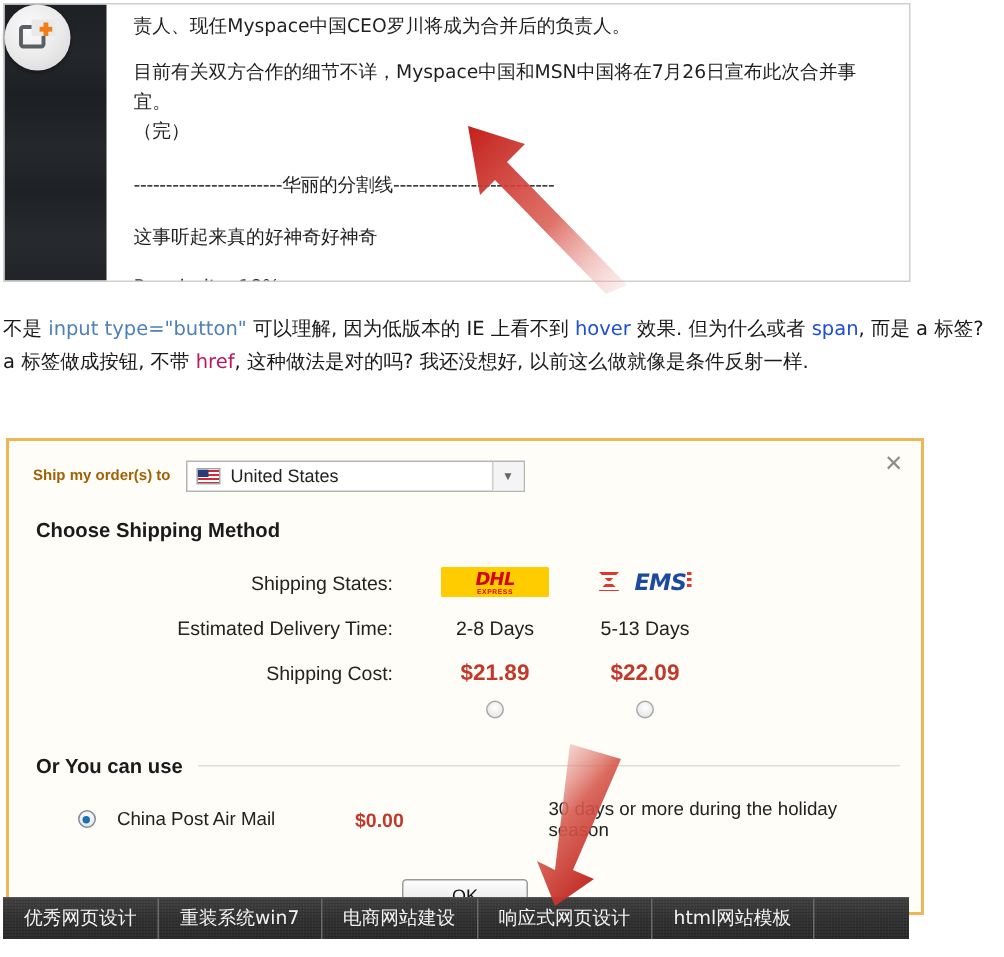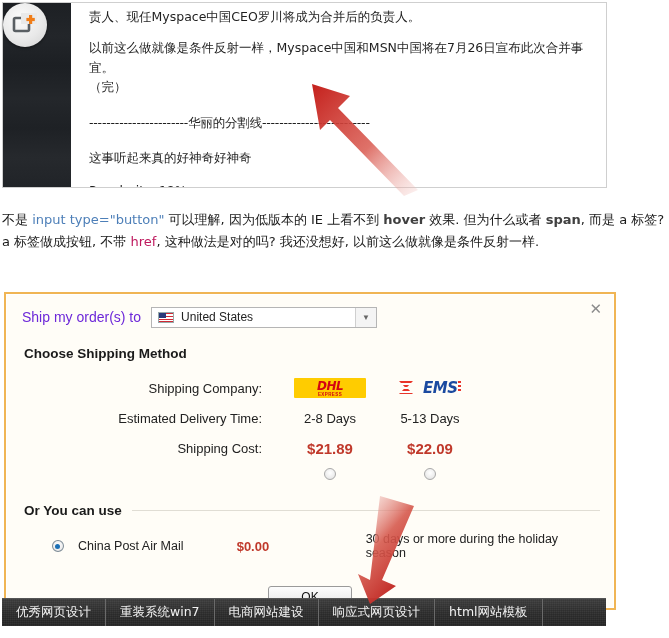--- a/index.html
+++ b/index.html
@@ -53,32 +53,32 @@
     margin:0;font-size:14.5px;font-weight:bold;color:#111;
     font-family:"DejaVu Sans","Liberation Sans",sans-serif;
   }
   .mid h2 .tag{color:#7a6a20;}
   .mid h2 .q{color:#4a6fa5;}
   .mid p{
     margin:13px 0 0 0;font-size:13px;line-height:1.72;color:#1a1a1a;
     font-family:"DejaVu Sans","Liberation Sans",sans-serif;
   }
   .code-b{color:#4d7fb8;}
-  .code-o{color:#404040;font-weight:bold;}
+  .code-o{color:#1d4ed8;}
   .code-r{color:#be185d;margin-top:16px;}
 
   
   .dlg{
     position:absolute;left:4px;top:292px;width:612px;height:318px;
     background:#fffdf7;border:2px solid #f0b554;box-sizing:border-box;
     box-shadow:0 0 0 1px #ffffff inset;
   }
   .dlg-inner{position:absolute;inset:0;padding:10px 14px 0 16px;box-sizing:border-box;}
   .dlg-hd{display:flex;align-items:center;gap:10px;height:26px;}
-  .dlg-title{font-size:14px;font-weight:normal;color:#6d28d9;white-space:nowrap;}
+  .dlg-title{font-size:10px;font-weight:bold;color:#a16207;white-space:nowrap;}
   .sel{
     width:226px;height:21px;border:1px solid #b5b5b5;background:#ffffff;
     display:flex;align-items:center;box-sizing:border-box;
   }
   .flag{width:16px;height:11px;margin:0 7px 0 6px;position:relative;overflow:hidden;
         border:1px solid #9aa;box-sizing:border-box;flex:0 0 auto;}
   .flag .stripes{position:absolute;inset:0;
     background:repeating-linear-gradient(180deg,#cf2a35 0,#cf2a35 1.4px,#fff 1.4px,#fff 2.8px);}
   .flag .canton{position:absolute;left:0;top:0;width:7px;height:5.5px;background:#2a3a7a;}
   .sel-val{font-size:12px;color:#222;flex:1;}
@@ -165,21 +165,21 @@
 </head>
 <body>
 
 <div class="page">
 
   <div class="shot">
     <div class="shot-rail"></div>
 
     <div class="shot-body">
       <p class="cn p0">责人、现任Myspace中国CEO罗川将成为合并后的负责人。</p>
-      <p class="cn p1">以前这么做就像是条件反射一样，Myspace中国和MSN中国将在7月26日宣布此次合并事宜。</p>
+      <p class="cn p1">目前有关双方合作的细节不详，Myspace中国和MSN中国将在7月26日宣布此次合并事宜。</p>
       <p class="cn" style="margin:0">（完）</p>
       <p class="cn p2">-----------------------华丽的分割线-------------------------</p>
       <p class="cn p3">这事听起来真的好神奇好神奇</p>
       <p class="cn p4">Popularity: 18%</p>
 
     </div>
   </div>
 
   <div class="badge">
     <svg width="26" height="26" viewBox="0 0 26 26" aria-hidden="true">
@@ -222,21 +222,21 @@
         </div>
       </div>
 
       <div class="close-x">✕</div>
 
       <div class="sec-title">Choose Shipping Method</div>
 
       <div class="grid">
 
         <div class="row">
-          <div class="lab">Shipping Company:</div>
+          <div class="lab">Shipping States:</div>
           <div class="c1">
             <span class="logo-dhl">
               <span class="t">DHL</span>
               <span class="s">EXPRESS</span>
             </span>
           </div>
           <div class="c2">
             <span class="logo-ems">
               <span class="chev"></span>
               <span class="t">EMS</span>

